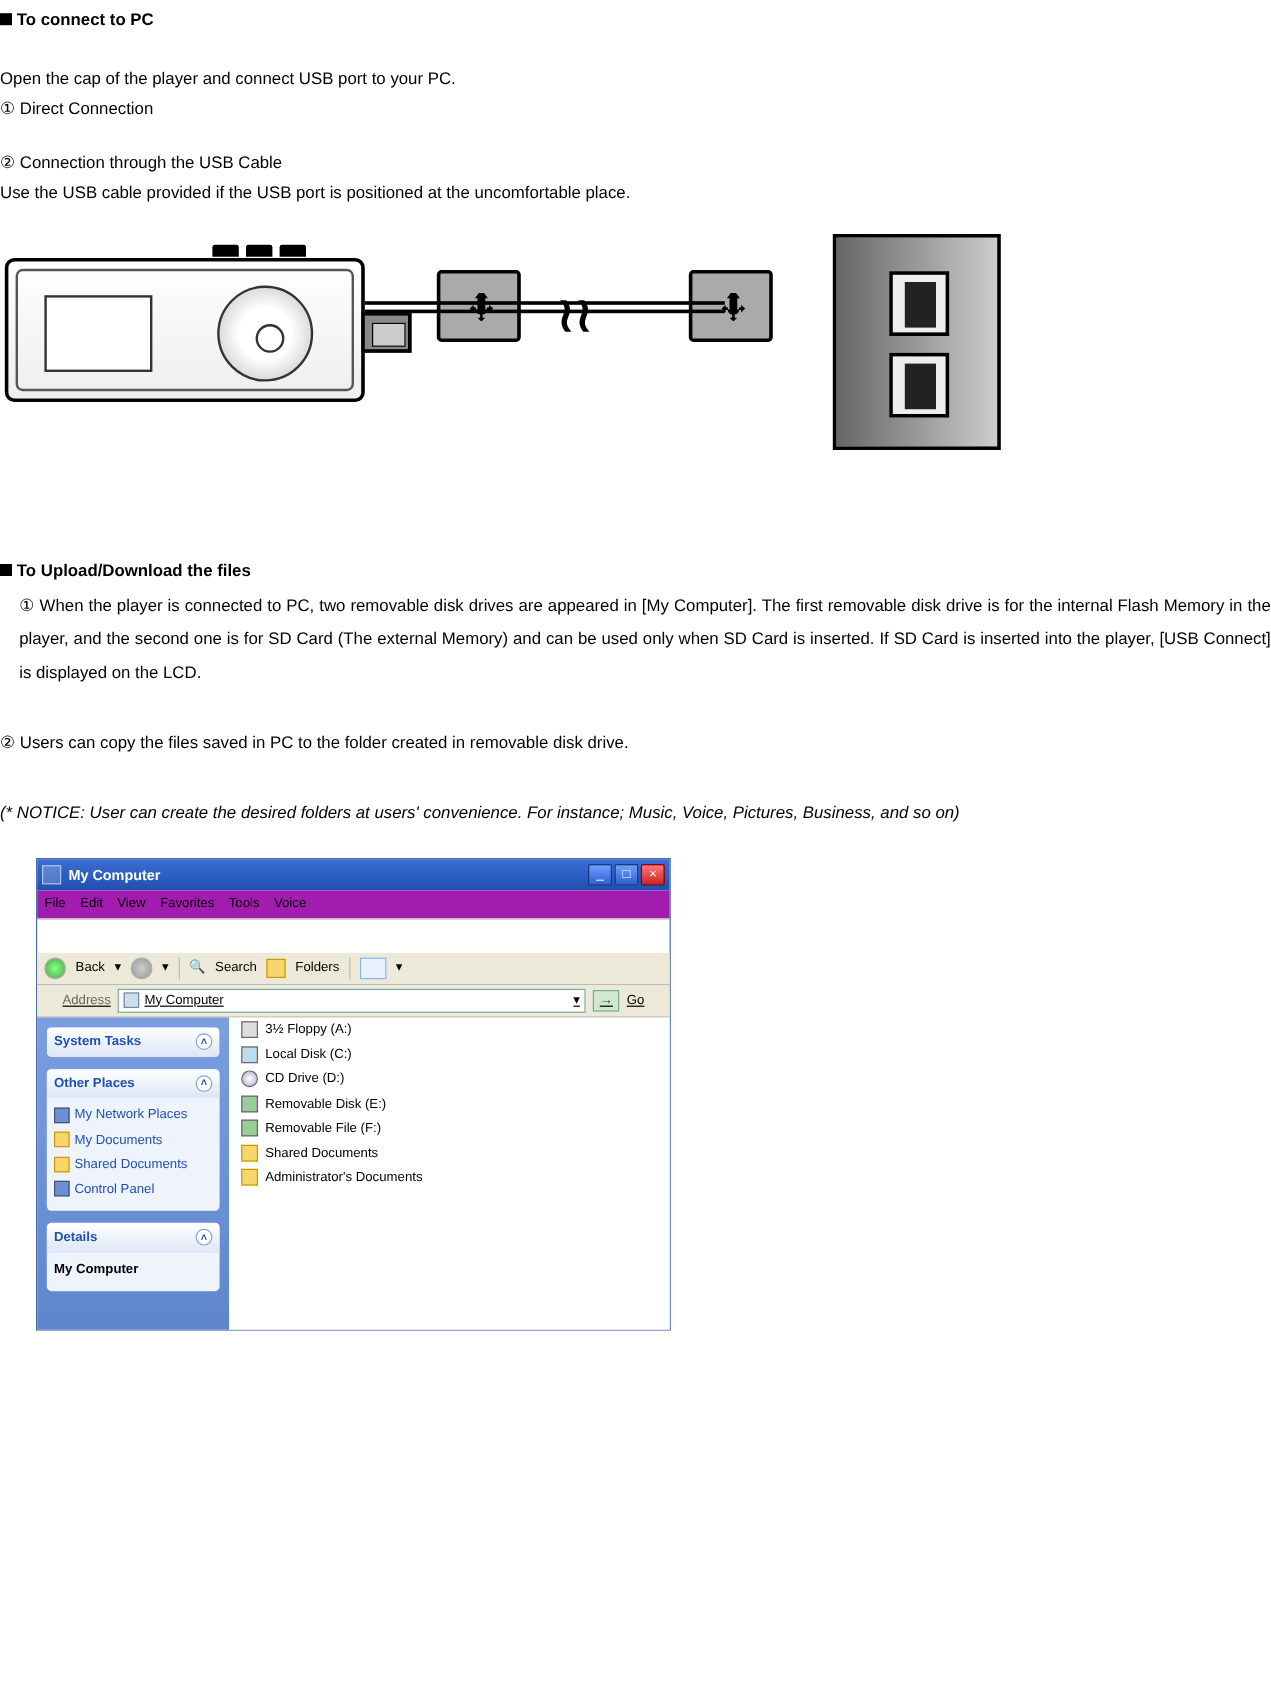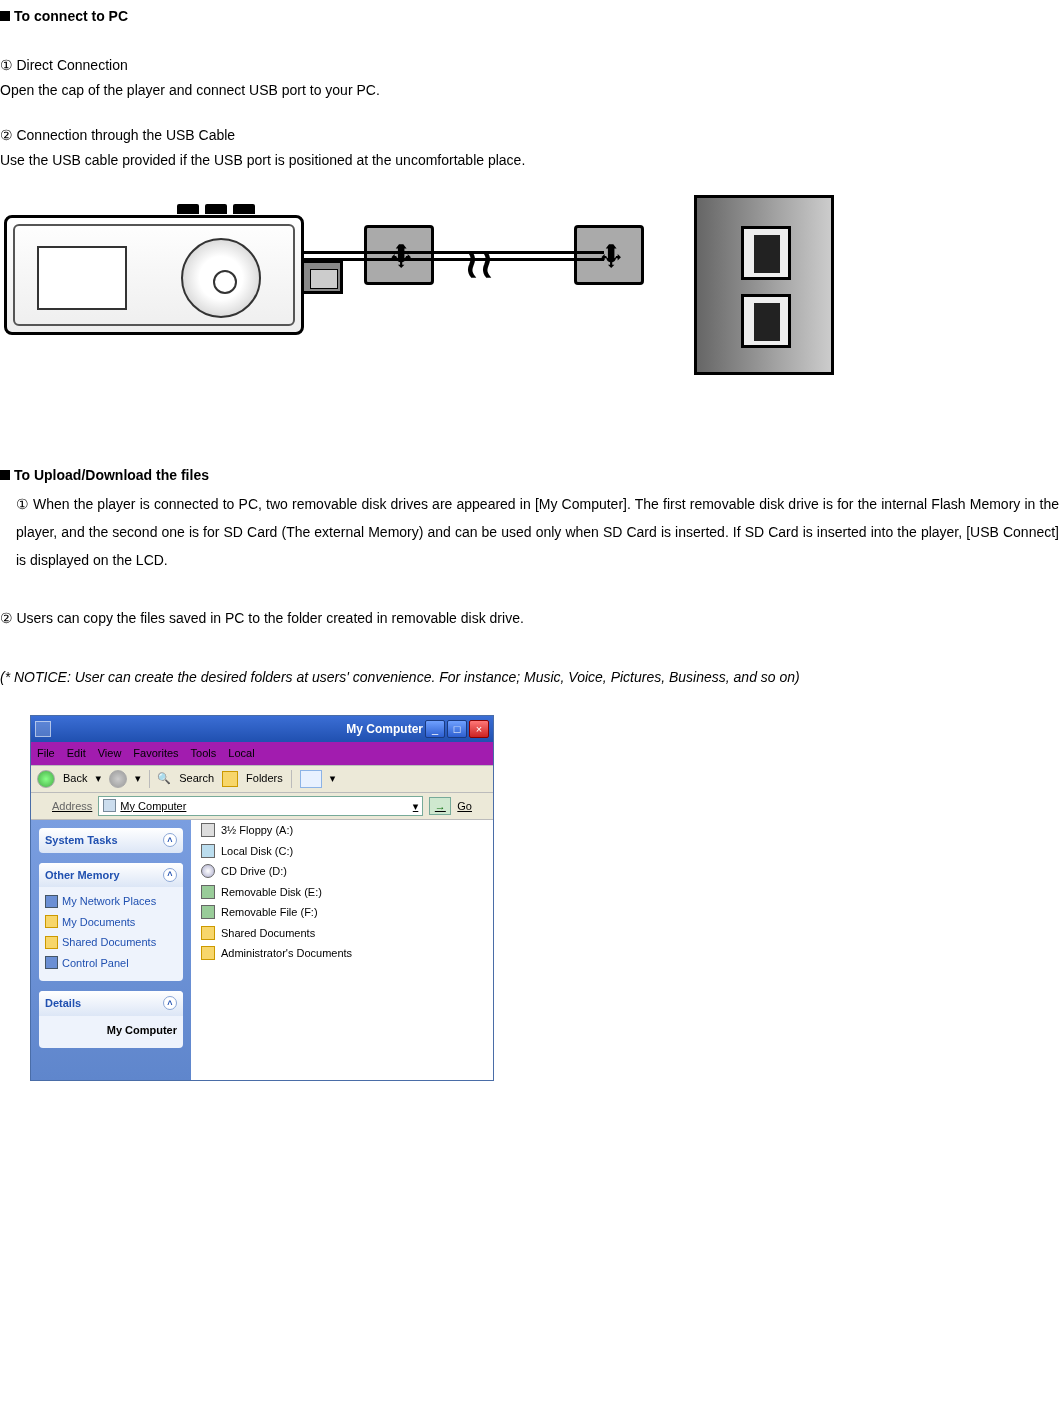--- a/index.html
+++ b/index.html
@@ -31,29 +31,29 @@
   .usb-sym { width:32px; height:32px; display:flex; align-items:center; justify-content:center; }
   .tilde { position:absolute; left:460px; top:38px; font-size:40px; font-weight:bold; }
 
   .pcport { position:absolute; right:0; top:0; width:140px; height:180px; border:3px solid #000; background:linear-gradient(90deg,#666,#ccc); }
   .pcport .slot { position:absolute; left:44px; width:50px; height:54px; border:3px solid #000; background:#eee; }
   .pcport .slot::after{ content:""; position:absolute; left:10px; top:6px; width:26px; height:38px; background:#222; }
   .pcport .slot.a { top:28px; }
   .pcport .slot.b { top:96px; }
 
   
-  .win { width:464px; border:1px solid #4a6da7; background:#fff; font-family: Tahoma, sans-serif; font-size:11px; margin:24px 0 0 30px;text-align:right; }
+  .win { width:529px; border:1px solid #4a6da7; background:#fff; font-family: Tahoma, sans-serif; font-size:11px; margin:24px 0 0 30px; }
   .titlebar { background: linear-gradient(#3b6ed5,#2050b0); color:#fff; height:26px; display:flex; align-items:center; padding:0 4px; }
   .titlebar .tb-icon { width:16px; height:16px; background:#fff3; border:1px solid #fff8; margin-right:6px; }
   .titlebar .title { flex:1; font-weight:bold; font-size:12px; }
   .titlebar .wbtn { width:20px; height:18px; margin-left:2px; border:1px solid #1a3a80; background:linear-gradient(#6fa0ff,#2d5fd0); color:#fff; font-size:11px; display:flex; align-items:center; justify-content:center; border-radius:2px; }
   .titlebar .wbtn.close { background:linear-gradient(#f77,#c22); border-color:#800; }
   .menubar { background:#a21caf; padding:3px 6px; border-bottom:1px solid #bbb; display:flex; gap:12px; }
   .menubar span { }
-  .toolbar { background:#ece9d8; padding:4px 6px; border-bottom:1px solid #bbb; display:flex; align-items:center; gap:8px; }
+  .toolbar { background:#ece9d8; padding:4px 6px; border-bottom:1px solid #bbb; display:flex; align-items:center; gap:8px;margin-top:28px; }
   .tb-ic { width:18px; height:18px; border:1px solid #aaa; border-radius:50%; background:radial-gradient(#8f8,#4a4); }
   .tb-ic.fwd { background:radial-gradient(#ccc,#999); }
   .tb-sep { width:1px; height:18px; background:#bbb; }
   .tb-ic2 { width:16px; height:16px; background:#f7d66b; border:1px solid #c90; }
   .tb-view { width:22px; height:18px; border:1px solid #8cb3e6; background:#e8f1ff; }
   .addrbar { background:#ece9d8; padding:3px 21px; border-bottom:1px solid #bbb; display:flex; align-items:center; gap:6px;text-decoration:underline; }
   .addrbar .lbl { color:#666; }
   .addrbar .box { flex:1; border:1px solid #7a9; background:#fff; padding:1px 4px; display:flex; align-items:center; gap:4px; }
   .addrbar .go { width:22px; height:18px; border:1px solid #7a9; background:#cfe8cf; display:flex; align-items:center; justify-content:center; color:#060; font-weight:bold; }
   .wbody { display:flex; min-height:260px; }
@@ -76,25 +76,25 @@
   .di.fld { background:#f7d66b; border-color:#c90; }
 </style>
 </head>
 <body>
 
 <div class="section-heading">
   <span class="square"></span><span>To connect to PC</span>
 </div>
 
 <div class="block">
+  <p class="para">Open the cap of the player and connect USB port to your PC.</p>
   <p class="para">
     <span>①</span>
     <span>Direct Connection</span>
   </p>
-  <p class="para">Open the cap of the player and connect USB port to your PC.</p>
 </div>
 
 <div class="block">
   <p class="para">
     <span>②</span>
     <span>Connection through the USB Cable</span>
   </p>
   <p class="para">Use the USB cable provided if the USB port is positioned at the uncomfortable place.</p>
 </div>
 
@@ -158,21 +158,21 @@
     <div class="wbtn">_</div>
     <div class="wbtn">□</div>
     <div class="wbtn close">×</div>
   </div>
   <div class="menubar">
     <span>File</span>
     <span>Edit</span>
     <span>View</span>
     <span>Favorites</span>
     <span>Tools</span>
-    <span>Local</span>
+    <span>Voice</span>
   </div>
   <div class="toolbar">
     <div class="tb-ic"></div>
     <span>Back</span>
     <span>▾</span>
     <div class="tb-ic fwd"></div>
     <span>▾</span>
     <div class="tb-sep"></div>
     <span>🔍</span>
     <span>Search</span>
@@ -195,21 +195,21 @@
   <div class="wbody">
     <div class="sidepanel">
       <div class="spgroup">
         <div class="hd">
           <span>System Tasks</span>
           <span class="chev">˄</span>
         </div>
       </div>
       <div class="spgroup">
         <div class="hd">
-          <span>Other Memory</span>
+          <span>Other Places</span>
           <span class="chev">˄</span>
         </div>
         <div class="items">
           <div class="it">
               <span class="icn"></span>
               <span>My Network Places</span>
             </div>
           <div class="it">
               <span class="icn fld"></span>
               <span>My Documents</span>

